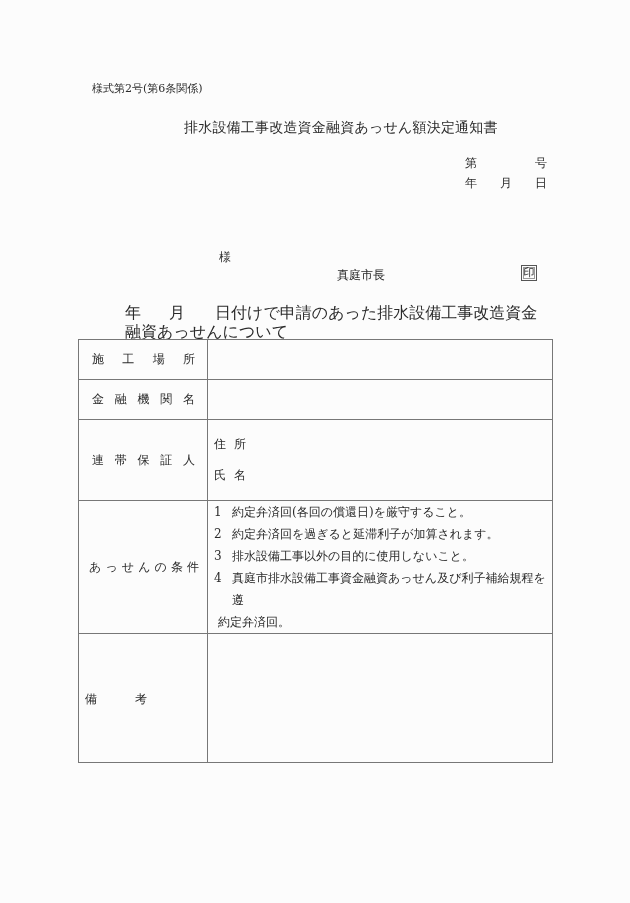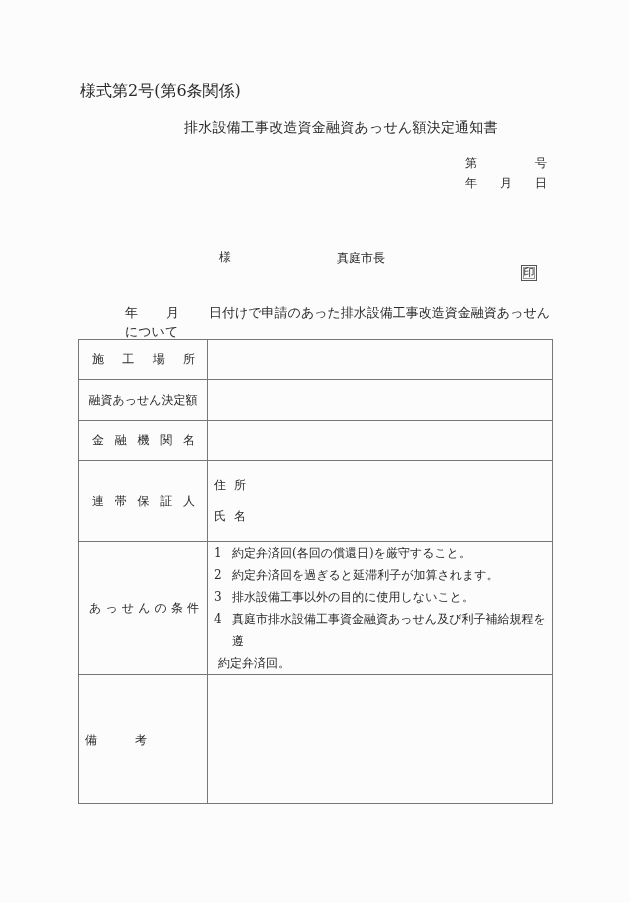--- a/index.html
+++ b/index.html
@@ -10,40 +10,40 @@
     body {
       width: 630px;
       height: 903px;
       position: relative;
       overflow: hidden;
       font-family: "DejaVu Serif", "Liberation Serif", serif;
       color: #2a2a2a;
       font-size: 12px;
     }
     .abs { position: absolute; white-space: nowrap; }
-    #form-number { left: 80px; top: 81px; font-size: 16px; }
+    #form-number { left: 92px; top: 81px; font-size: 11px; }
     #doc-title { left: 184px; top: 119px; font-size: 14px; letter-spacing: 0.2px; }
     #num-line { left: 465px; top: 155px; width: 82px; }
     #date-line { left: 465px; top: 175px; width: 82px; }
     .spread { display: flex; justify-content: space-between; }
     #recipient-sama { left: 219px; top: 249px; }
-    #mayor { left: 337px; top: 250px; text-align: center; }
+    #mayor { left: 337px; top: 267px; text-align: center; }
     #seal {
       left: 521px; top: 265px;
       width: 14px; height: 14px;
       border: 1px solid #555;
       font-size: 11px; line-height: 14px; text-align: center;
       box-shadow: inset 0 0 0 1px #fcfcfc, inset 0 0 0 2px #999;
     }
     #intro {
       left: 79px; top: 303px;
       width: 472px;
       white-space: normal;
       line-height: 19px;
-      font-size: 13px;
+      font-size: 16px;
     }
     #intro .l1 { display: block; padding-left: 46px; }
     #intro .sp1 { display: inline-block; width: 28px; }
     #intro .sp2 { display: inline-block; width: 30px; }
     table#info-table {
       position: absolute;
       left: 78px; top: 339px;
       width: 474px;
       border-collapse: collapse;
       table-layout: fixed;
@@ -109,26 +109,20 @@
     <td class="label-cell">
       <div class="label-spaced">
         <span>施</span>
         <span>工</span>
         <span>場</span>
         <span>所</span>
       </div>
     </td>
     <td></td>
   </tr>
-  <tr class="r2">
-    <td class="label-cell">
-      <div class="label-tight">融資あっせん決定額</div>
-    </td>
-    <td></td>
-  </tr>
   <tr class="r3">
     <td class="label-cell">
       <div class="label-spaced">
         <span>金</span>
         <span>融</span>
         <span>機</span>
         <span>関</span>
         <span>名</span>
       </div>
     </td>

